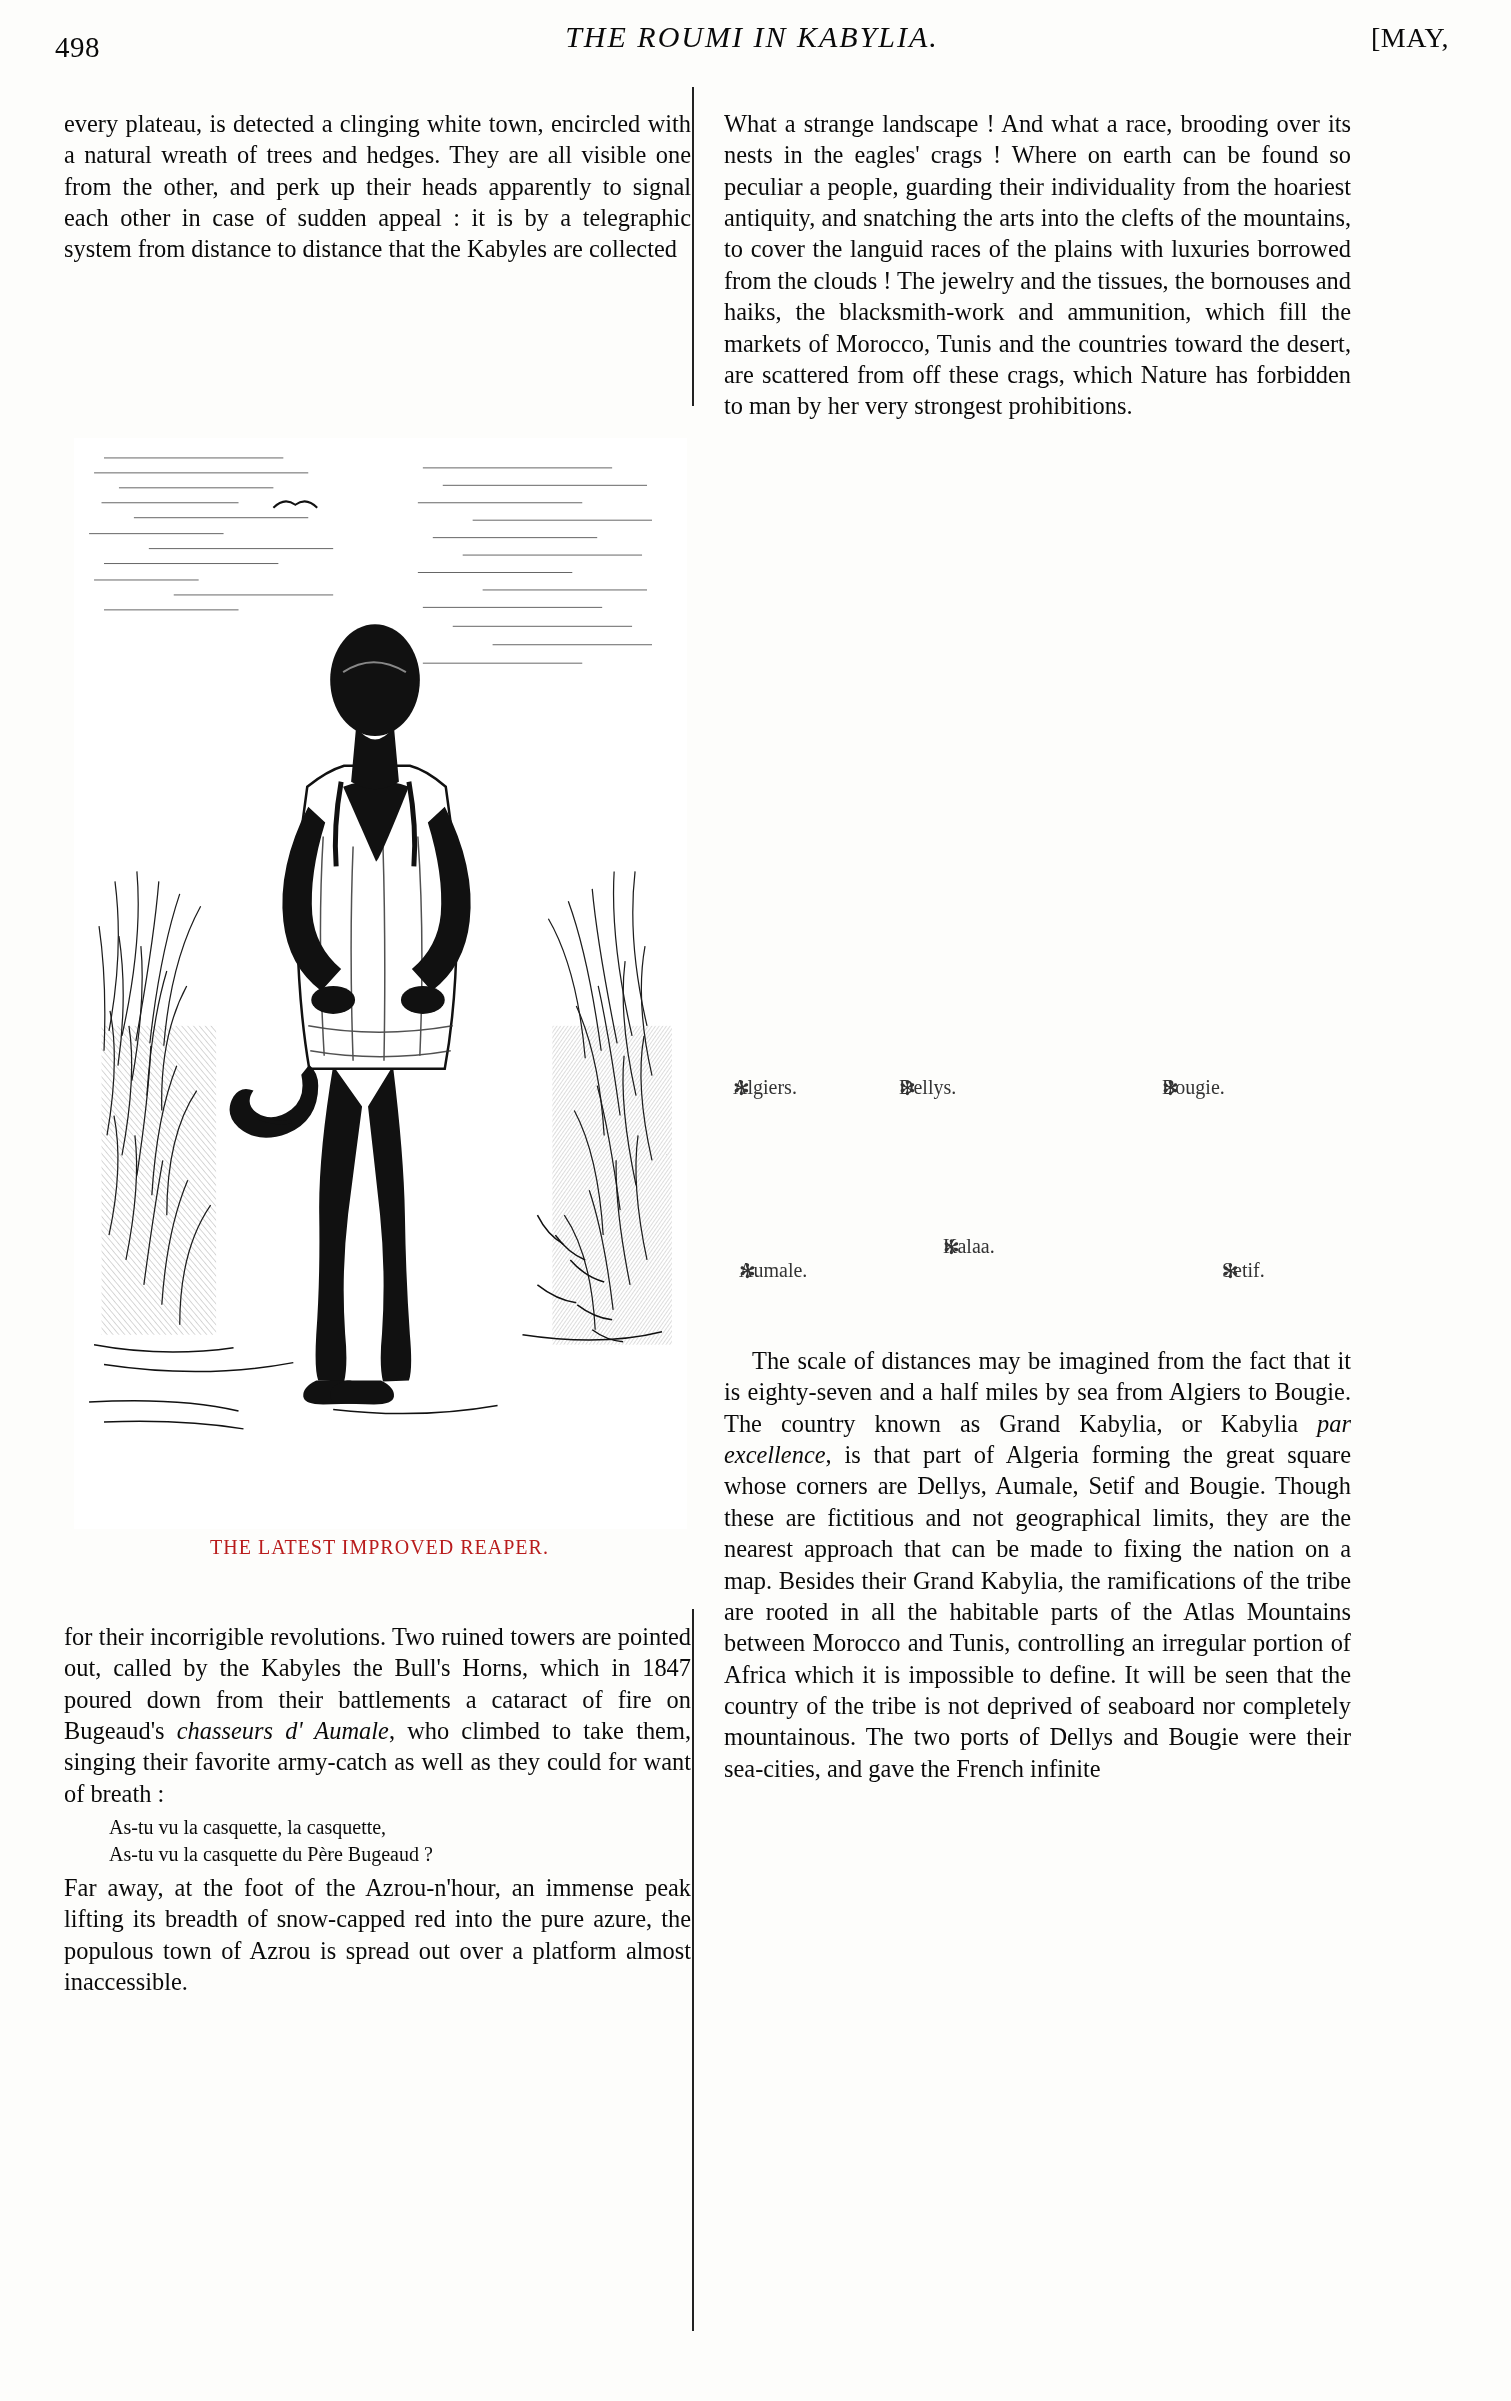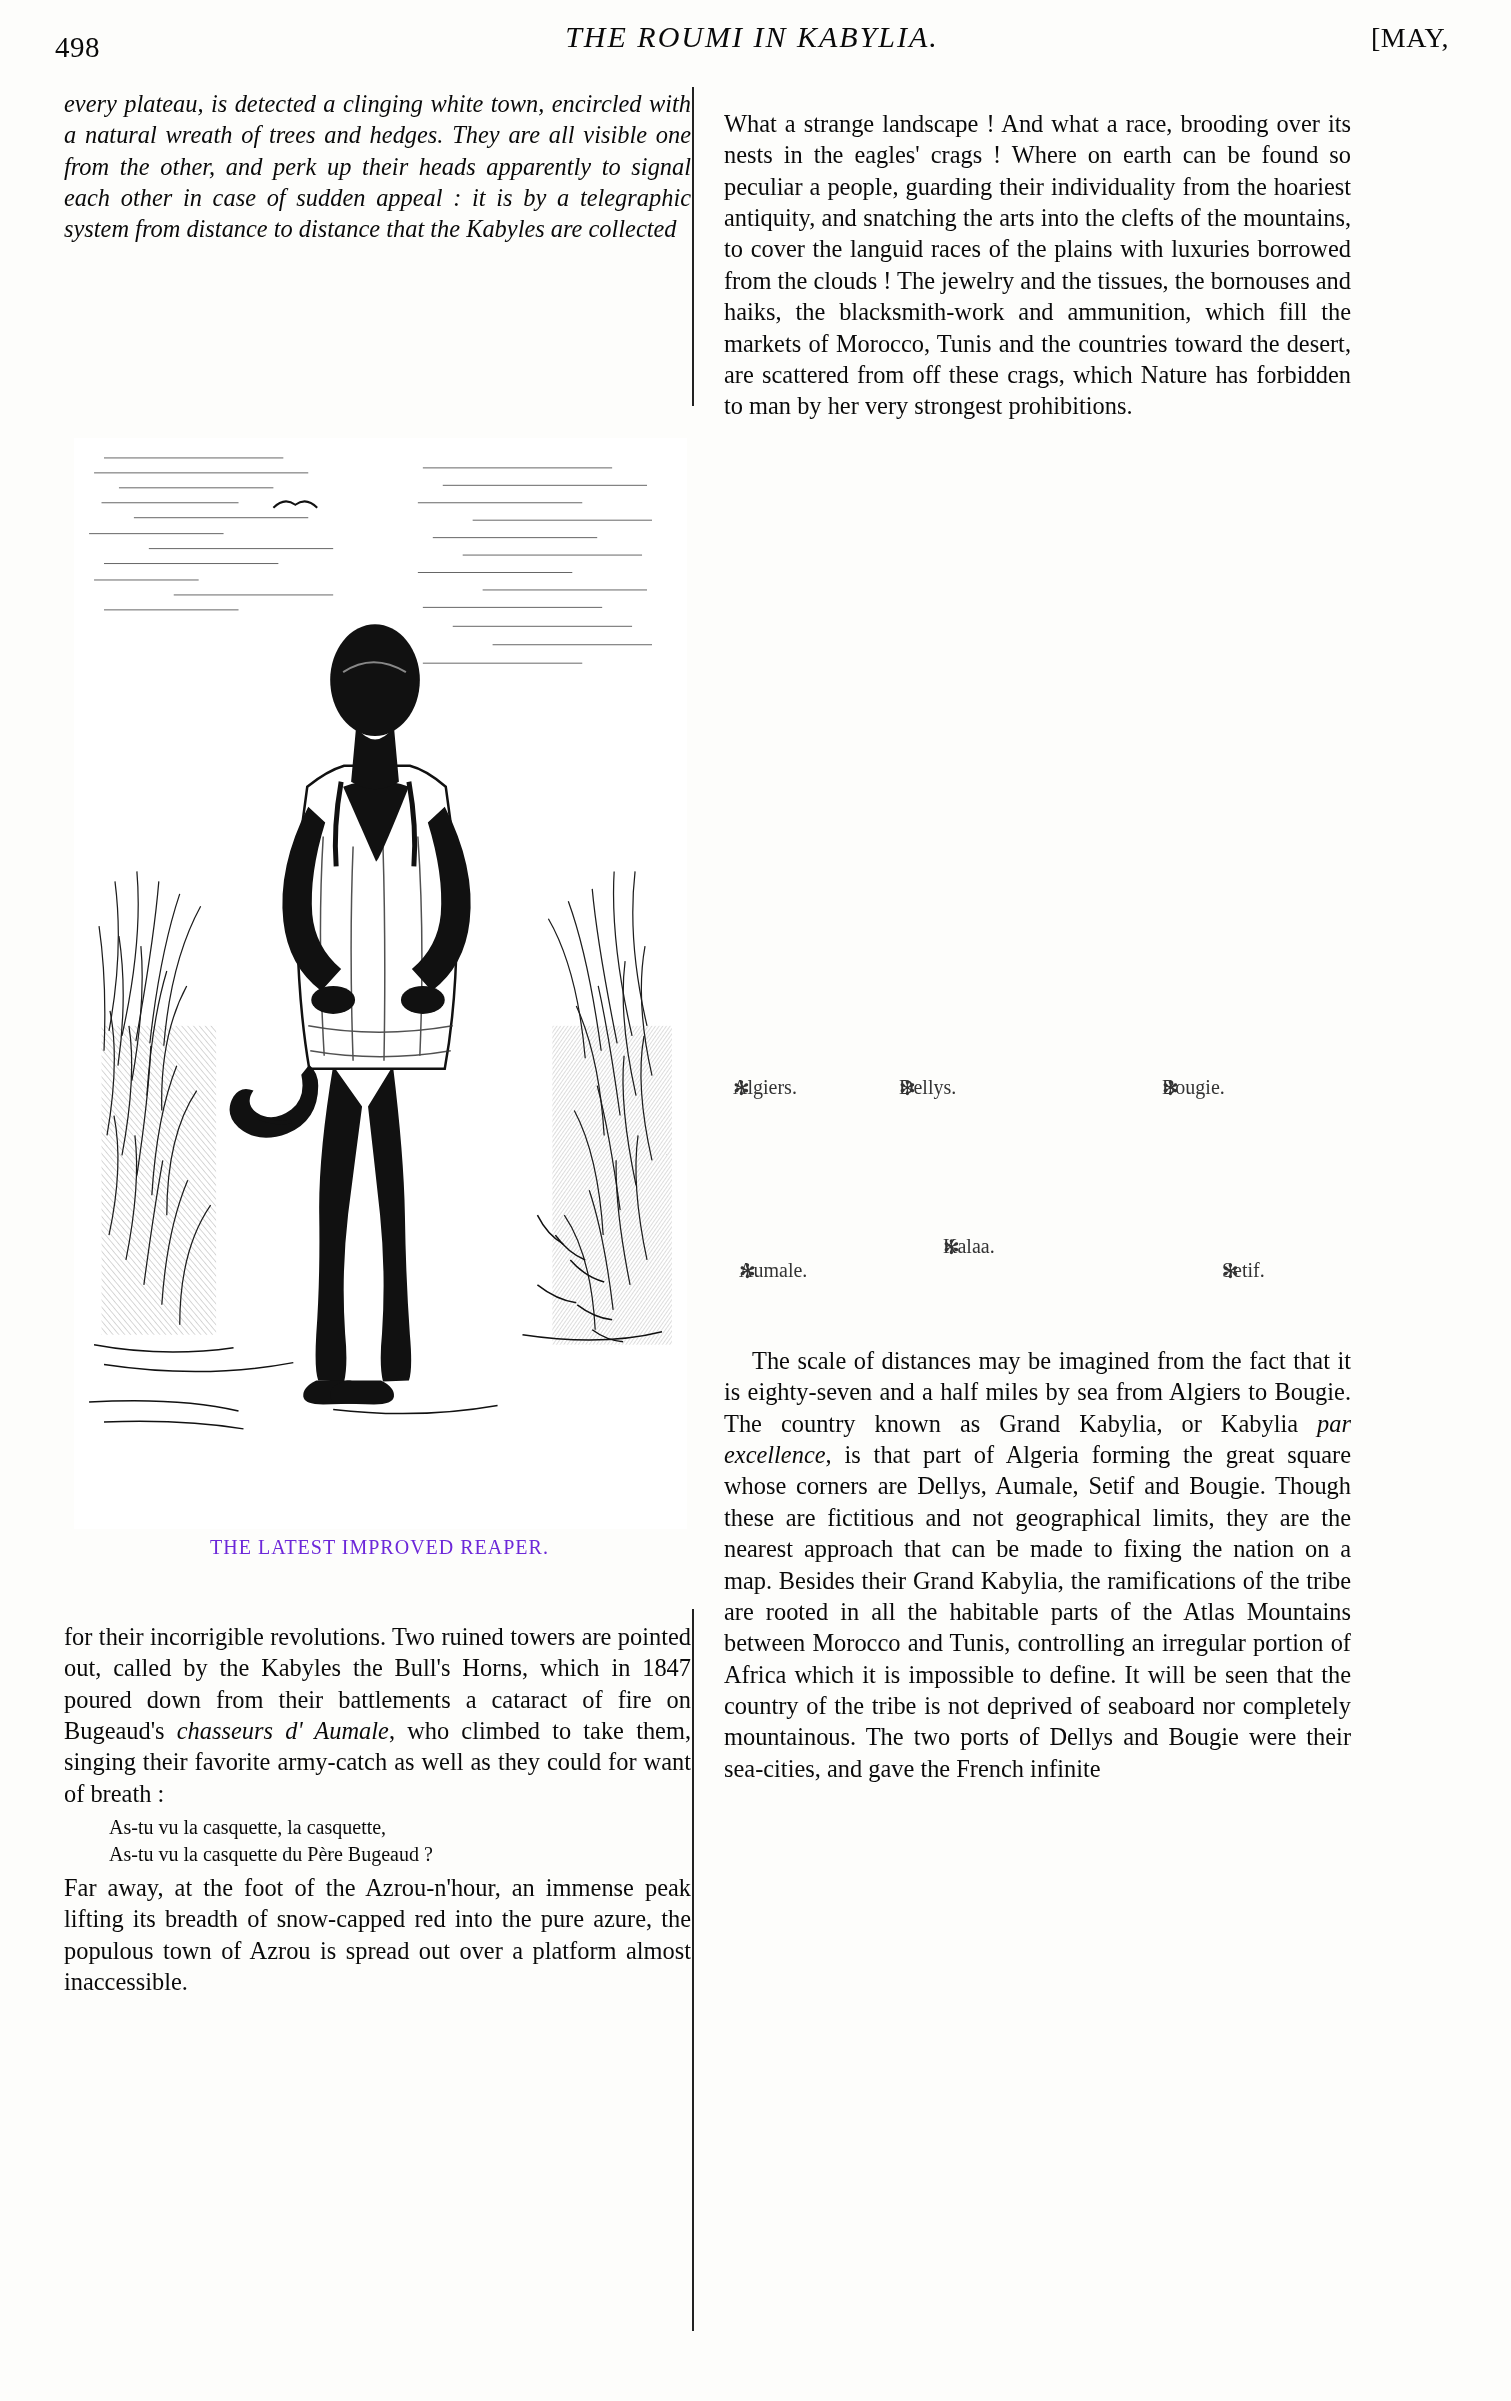--- a/index.html
+++ b/index.html
@@ -96,21 +96,21 @@
     background: #ffffff;
   }
   .fig-caption {
     position: absolute;
     left: 0;
     top: 1098px;
     width: 631px;
     text-align: center;
     font-size: 20px;
     letter-spacing: 1px;
-    color: #6d28d9;
+    color: #b91c1c;
   }
 
   
   .sketch {
     position: absolute;
     left: 724px;
     top: 1076px;
     width: 627px;
     height: 219px;
   }
@@ -139,21 +139,21 @@
 
   <div class="running-head">
     <div class="folio">498</div>
     <div class="head-title">THE ROUMI IN KABYLIA.</div>
     <div class="head-right">[MAY,</div>
   </div>
 
   <div class="rule" style="top:87px;height:319px;"></div>
   <div class="rule" style="top:1609px;height:722px;"></div>
 
-  <div class="col col-left" style="top:88px;font-style:italic;">
+  <div class="col col-left" style="top:108px;">
     <p>every plateau, is detected a clinging white town, encircled with a natural wreath of trees and hedges. They are all visible one from the other, and perk up their heads apparently to signal each other in case of sudden appeal : it is by a telegraphic system from distance to distance that the Kabyles are collected</p>
   </div>
 
   <div class="figure">
     <div class="engraving">
       <svg width="613" height="1091" viewBox="0 0 1230 2190" xmlns="http://www.w3.org/2000/svg">
         <defs>
           <pattern id="hatch" width="6" height="6" patternUnits="userSpaceOnUse" patternTransform="rotate(35)">
             <line x1="0" y1="0" x2="0" y2="6" stroke="#1a1a1a" stroke-width="2"></line>
           </pattern>

